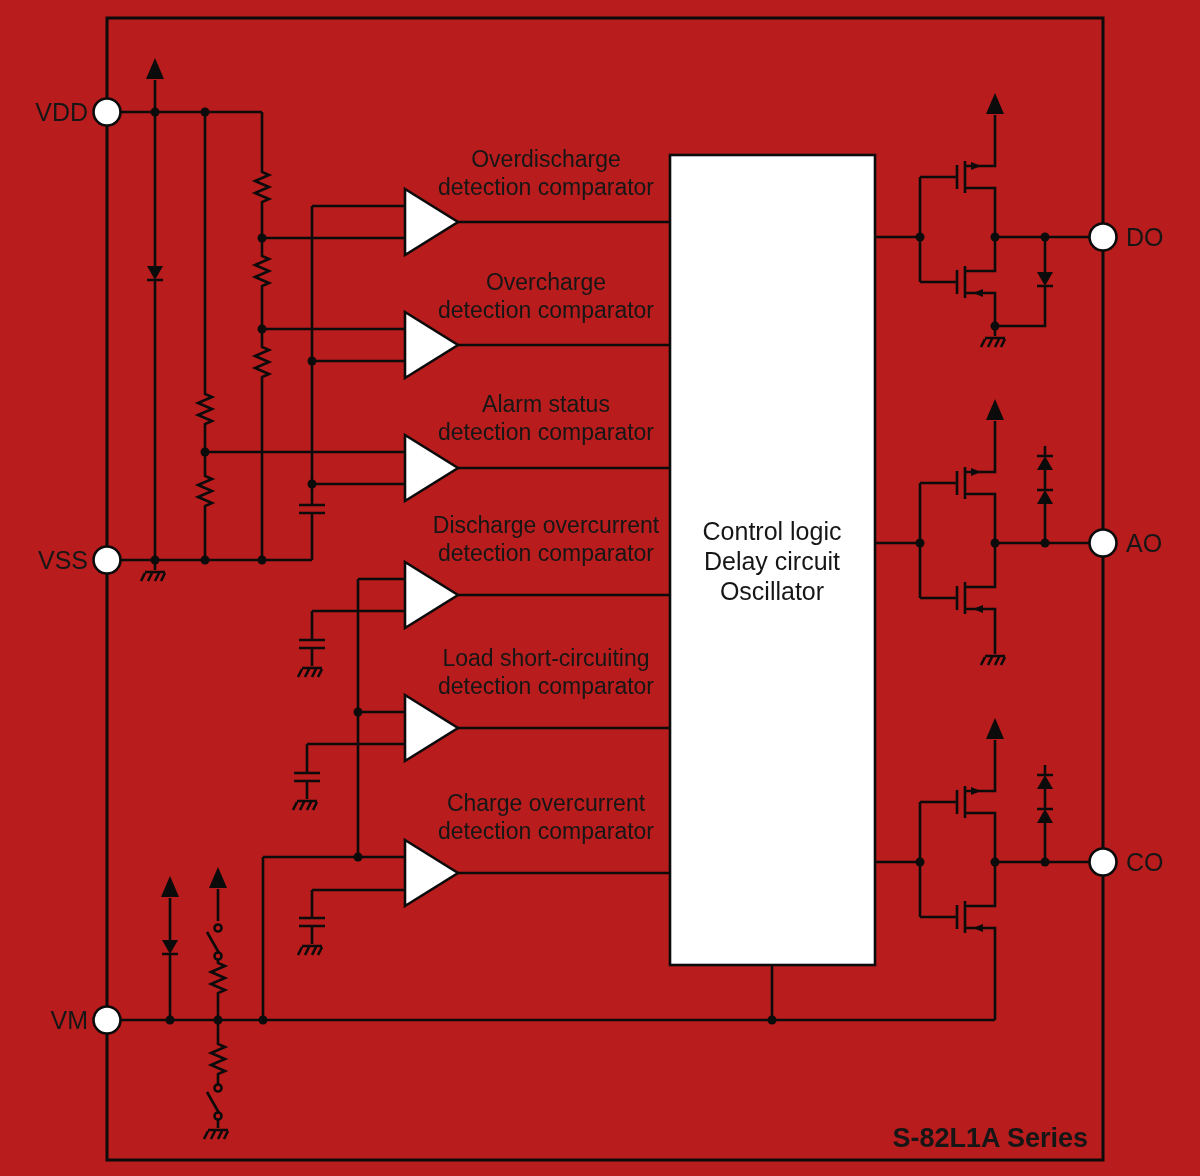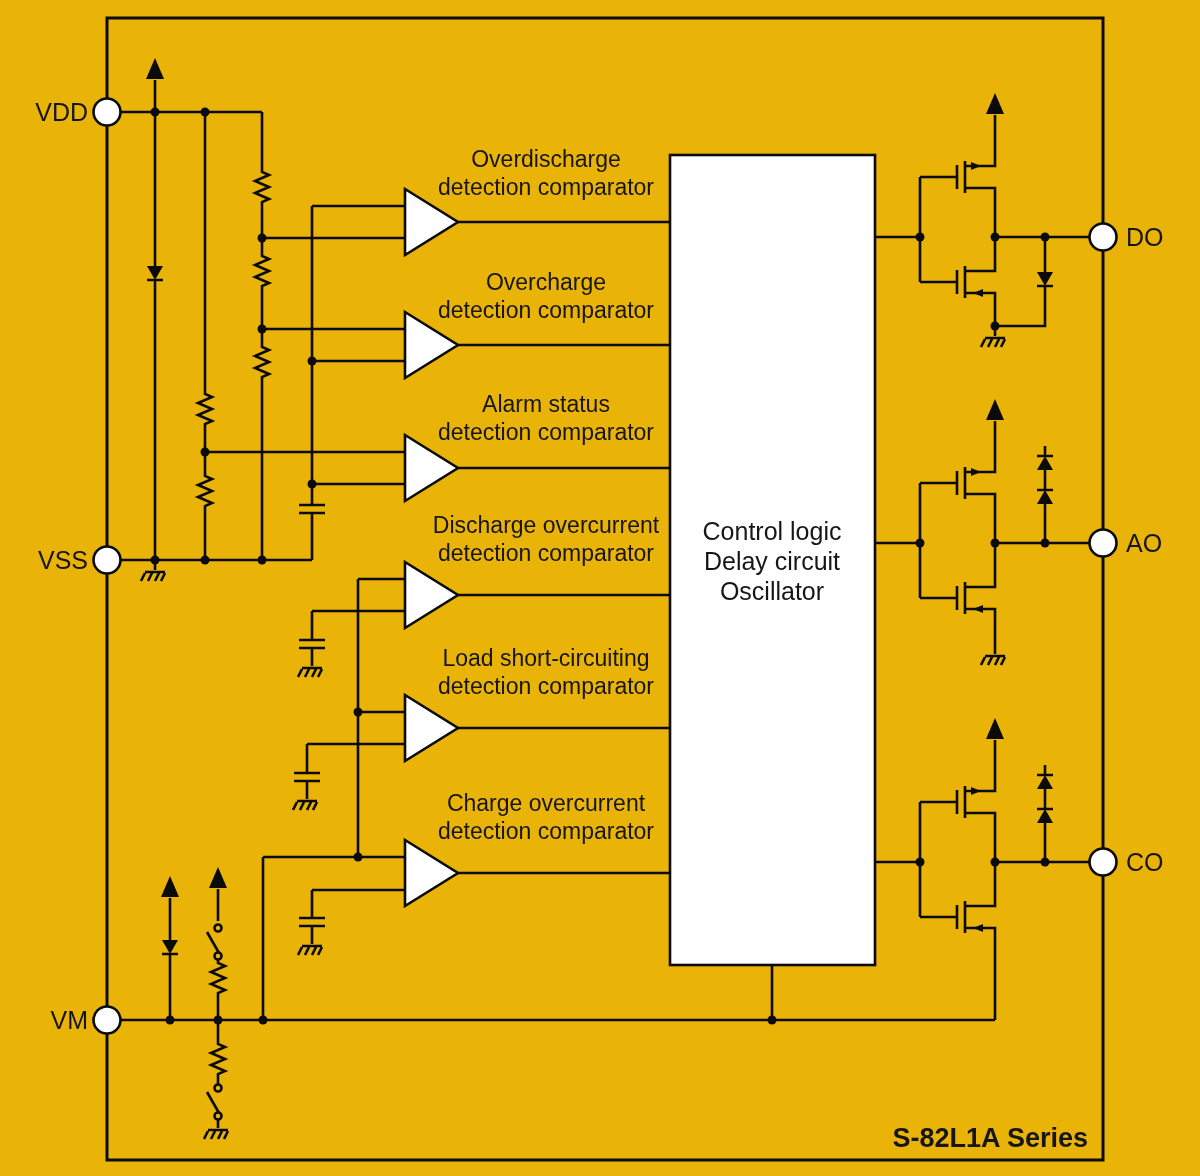--- a/index.html
+++ b/index.html
@@ -1,16 +1,16 @@
 <!DOCTYPE html>
 <html><head>
 <meta charset="utf-8">
 <style>
   html,body { margin:0; padding:0; background:#ffffff; }
-  .stage { width:1200px; height:1176px; position:relative; background:#eab308; }
+  .stage { width:1200px; height:1176px; position:relative; background:#b91c1c; }
   svg { display:block; }
   svg path, svg polygon, svg circle, svg rect, svg use {
     stroke:#0b0b0b; stroke-width:2.6; fill:none;
     stroke-linecap:butt; stroke-linejoin:miter;
   }
   svg .border { stroke-width:3; }
   svg .f { fill:#0b0b0b; stroke:none; }
   svg .dot { fill:#0b0b0b; stroke:none; }
   svg .box { fill:#ffffff; }
   svg .pin { fill:#ffffff; }

